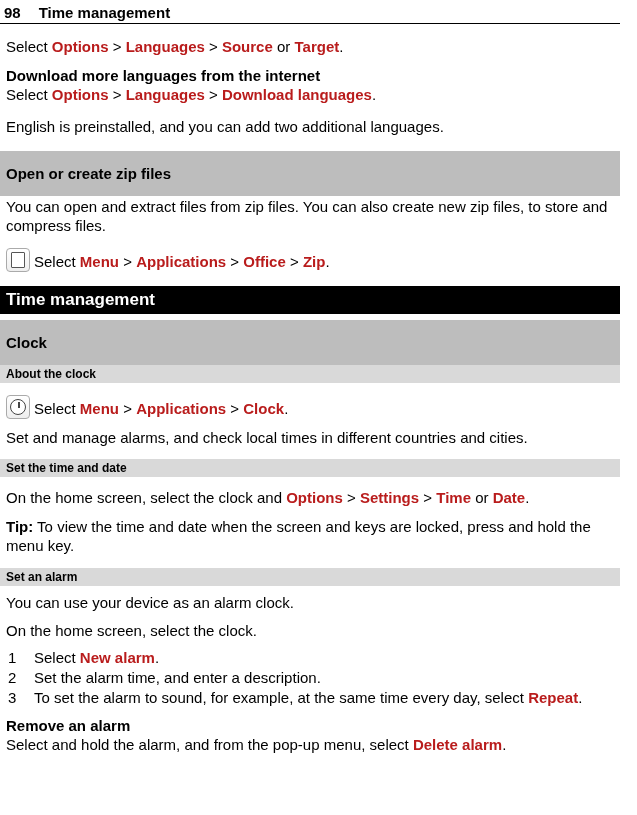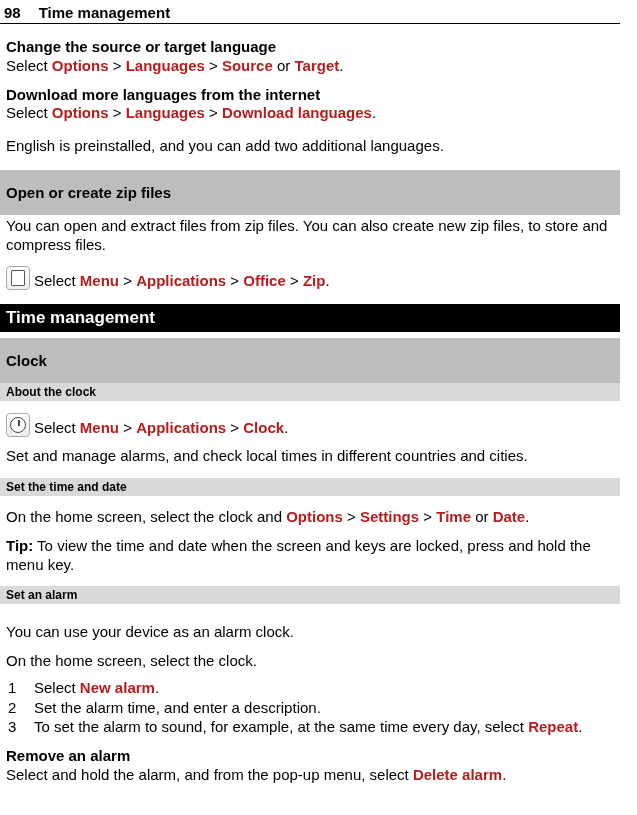--- a/index.html
+++ b/index.html
@@ -151,21 +151,20 @@
 <div class="page">
 
   <div class="header">
     <span class="page-num">98</span>
     <span class="section">Time management</span>
   </div>
 
   <div class="content">
 
     <div class="block">
-      <p class="bold">Change the source or target language</p>
       <p>
         <span>Select </span><span class="term">Options</span><span> &gt; </span><span class="term">Languages</span><span> &gt; </span><span class="term">Source</span><span> or </span><span class="term">Target</span><span>.</span>
       </p>
     </div>
 
     <div class="blockt">
       <p class="bold">Download more languages from the internet</p>
       <p>
         <span>Select </span><span class="term">Options</span><span> &gt; </span><span class="term">Languages</span><span> &gt; </span><span class="term">Download languages</span><span>.</span>
       </p>
@@ -214,21 +213,21 @@
 
     <div class="blockt">
       <p>
         <span class="bold">Tip:</span><span> To view the time and date when the screen and keys are locked, press and hold the menu key.</span>
       </p>
     </div>
   </div>
 
   <div class="bar-lightgrey" style="margin-top:12px">Set an alarm</div>
   <div class="content">
-    <p style="margin-top:19px">You can use your device as an alarm clock.</p>
+    <p style="margin-top:8px">You can use your device as an alarm clock.</p>
     <div class="blockt">
       <p>On the home screen, select the clock.</p>
     </div>
 
     <ol class="steps">
       <li>
         <span>Select </span><span class="term">New alarm</span><span>.</span>
       </li>
       <li>Set the alarm time, and enter a description.</li>
       <li>

